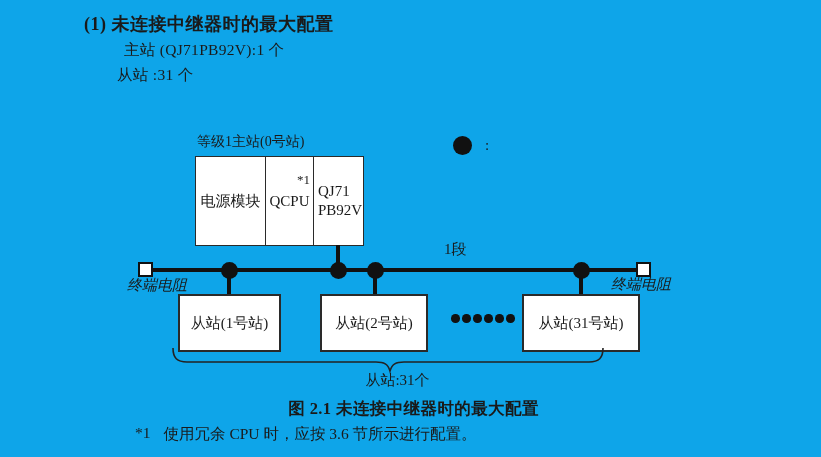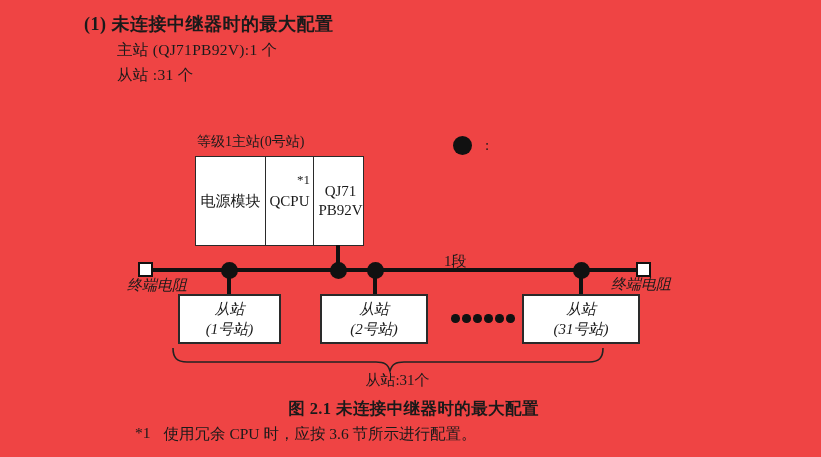--- a/index.html
+++ b/index.html
@@ -5,59 +5,59 @@
   * { margin: 0; padding: 0; box-sizing: border-box; }
   html, body { background: #ffffff; }
   body {
     font-family: "Liberation Serif", "DejaVu Serif", serif;
     color: #1a1a1a;
   }
   .canvas {
     position: relative;
     width: 821px;
     height: 457px;
-    background: #ef4444;
+    background: #0ea5e9;
     overflow: hidden;
   }
   .abs { position: absolute; }
 
   
   .heading {
     left: 84px; top: 12px;
     font-size: 18px; font-weight: bold;
     letter-spacing: 0.5px;
     white-space: pre;
   }
   .count-line {
     font-size: 15.5px;
     white-space: pre;
     letter-spacing: 0.3px;
   }
-  .master-count { left: 117px; top: 40px; }
+  .master-count { left: 124px; top: 40px; }
   .slave-count  { left: 117px; top: 65px; }
 
   
   .master-label { left: 197px; top: 133px; font-size: 14px; white-space: pre; }
   .master-box {
     left: 195px; top: 156px;
     width: 169px; height: 90px;
     border: 1.5px solid #2a2a2a;
     display: flex;
     background: #fff;
   }
   .mcell {
     position: relative;
     display: flex; align-items: center; justify-content: center;
     font-size: 15px;
     border-right: 1.5px solid #2a2a2a;
   }
   .mcell:last-child { border-right: none; }
   .mcell-power { width: 70px; }
   .mcell-qcpu  { width: 48px; }
-  .mcell-pb92v { flex: 1; flex-direction: column; align-items: center; justify-content: center; padding-left: 4px; line-height: 19px; }
+  .mcell-pb92v { flex: 1; flex-direction: column; align-items: flex-start; justify-content: center; padding-left: 4px; line-height: 19px; }
   .qcpu-note {
     position: absolute; top: 15px; right: 3px;
     font-size: 13px;
   }
 
   
   .legend {
     left: 453px; top: 136px;
     display: flex; align-items: center;
     font-size: 15px;
@@ -88,32 +88,31 @@
     background: #ffffff;
     border: 2px solid #111111;
     top: 262px;
   }
   .term-left  { left: 138px; }
   .term-right { left: 636px; }
   .term-label { font-size: 15px; white-space: pre; font-style: italic; }
   .term-label-left  { left: 127px; top: 276px; }
   .term-label-right { left: 611px; top: 275px; }
 
-  .segment-label { left: 444px; top: 252px; font-size: 15px; }
+  .segment-label { left: 444px; top: 240px; font-size: 15px; }
 
   
   .slave-box {
-    top: 294px; height: 50px;
+    top: 294px; height: 58px;
     border: 2px solid #2a2a2a;
     background: #fff;
-    display: flex; flex-direction: column;
+    display: flex; flex-direction: row;
     align-items: center; justify-content: center;
     font-size: 15px; line-height: 20px;
     text-align: center;
-    font-style: italic;
   }
   .sb1 { left: 178px; width: 103px; }
   .sb2 { left: 320px; width: 108px; }
   .sb3 { left: 522px; width: 118px; }
 
   
   .ellipsis { left: 451px; top: 314px; display: flex; gap: 2.5px; }
   .edot { width: 8.5px; height: 8.5px; border-radius: 50%; background: #111111; }
 
   

